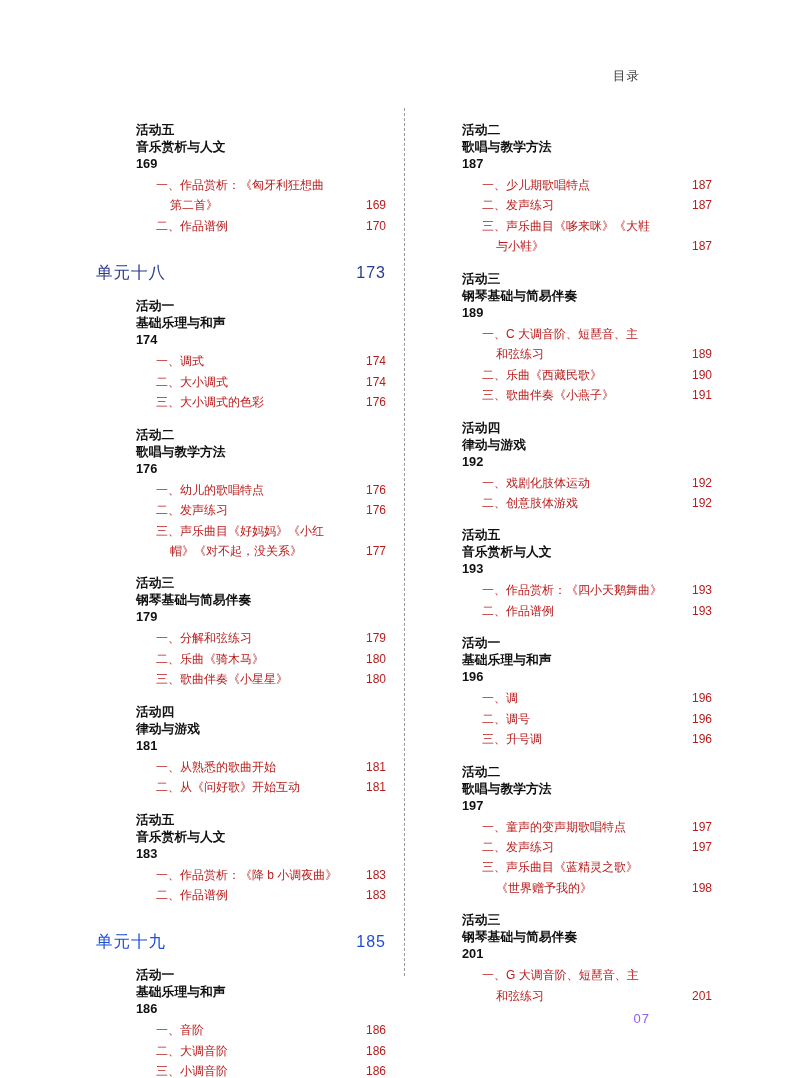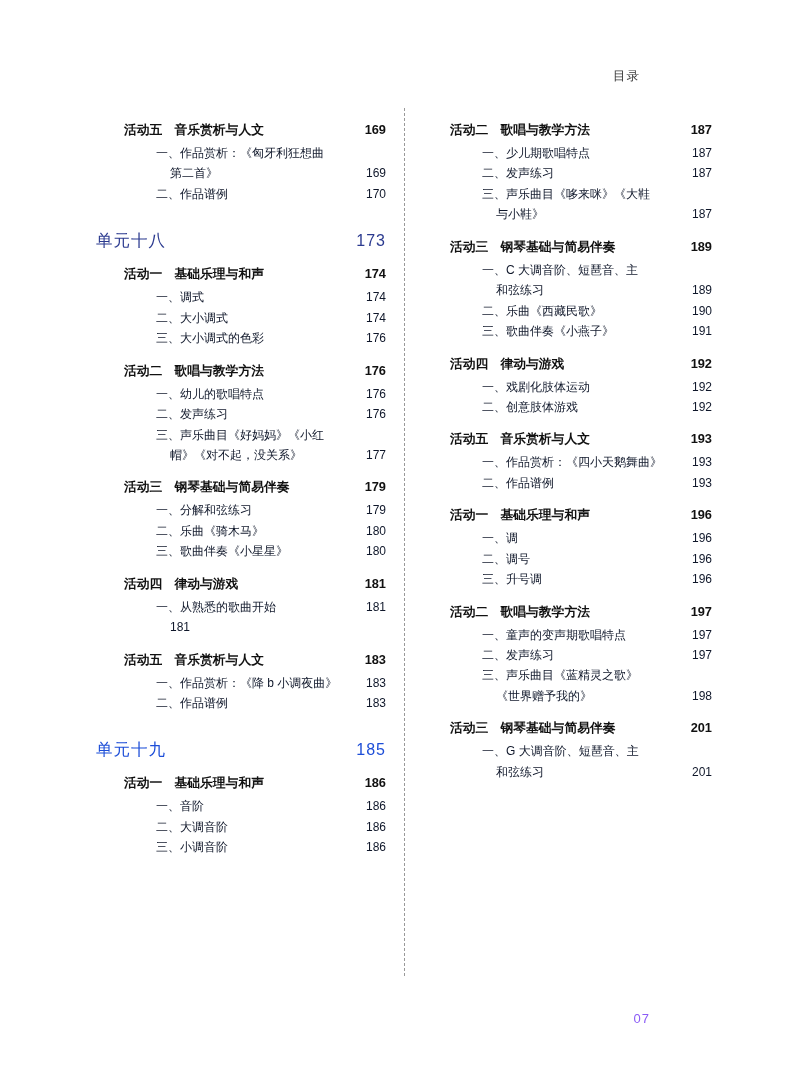--- a/index.html
+++ b/index.html
@@ -69,39 +69,40 @@
   
   .act {
     display: flex;
     align-items: baseline;
     font-size: 12.8px;
     font-weight: bold;
     color: #111;
     margin-top: 14px;
     margin-bottom: 5px;
     padding-left: 28px;
+    flex-direction: column;
   }
   .act .a-label {
     white-space: nowrap;
   }
   .act .a-title {
     margin-left: 12px;
     flex: 1;
   }
   .act .a-page {
     text-align: right;
     white-space: nowrap;
   }
 
   
   .item {
     display: flex;
     align-items: baseline;
     font-size: 12px;
-    color: #0f172a;
+    color: #b91c1c;
     line-height: 1.62;
     padding-left: 60px;
     margin-bottom: 1px;
   }
   .item .i-text {
     flex: 1;
     padding-right: 8px;
   }
   .item .i-page {
     width: 34px;
@@ -212,20 +213,21 @@
         <div class="act">
           <span class="a-label">活动四</span>
           <span class="a-title">律动与游戏</span>
           <span class="a-page">181</span>
         </div>
         <div class="item">
           <span class="i-text">一、从熟悉的歌曲开始</span>
           <span class="i-page">181</span>
         </div>
         <div class="item">
+          <span class="i-text">二、从《问好歌》开始互动</span>
           <span class="i-page">181</span>
         </div>
         <div class="act">
           <span class="a-label">活动五</span>
           <span class="a-title">音乐赏析与人文</span>
           <span class="a-page">183</span>
         </div>
         <div class="item">
           <span class="i-text">一、作品赏析：《降 b 小调夜曲》</span>
           <span class="i-page">183</span>

